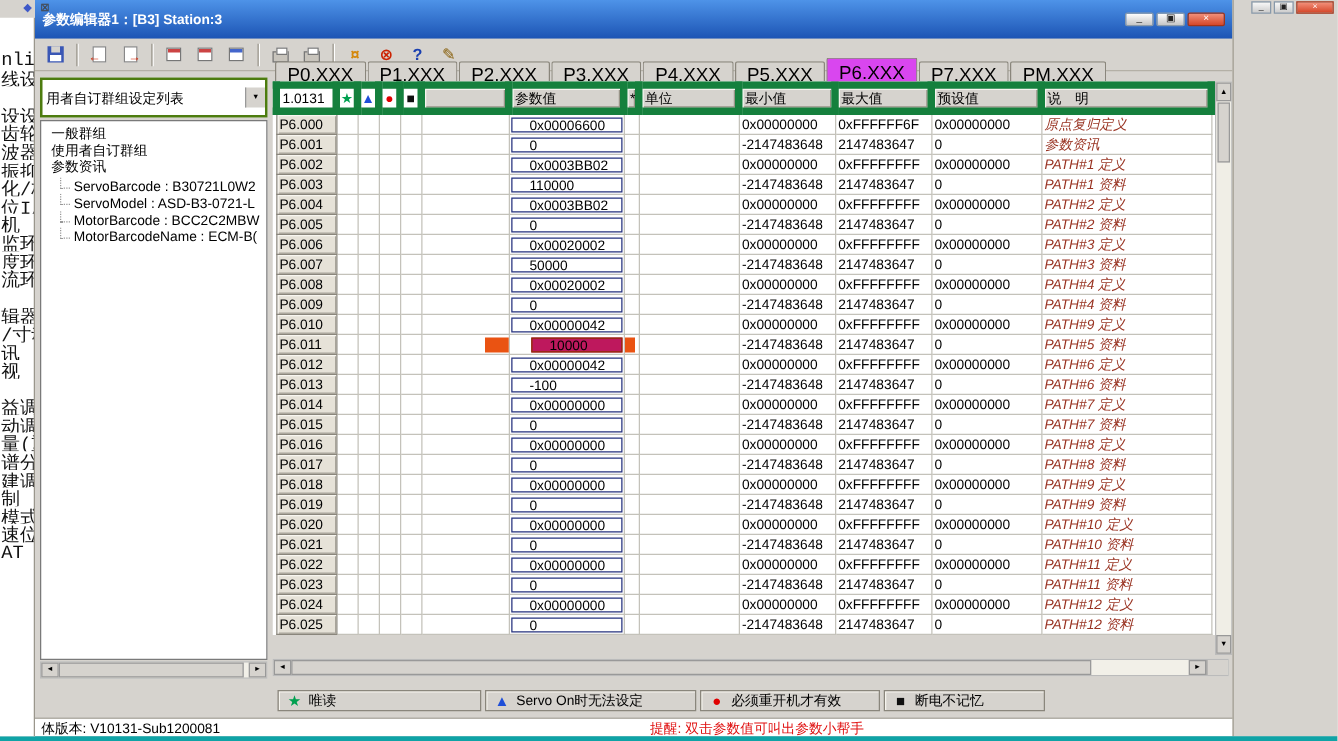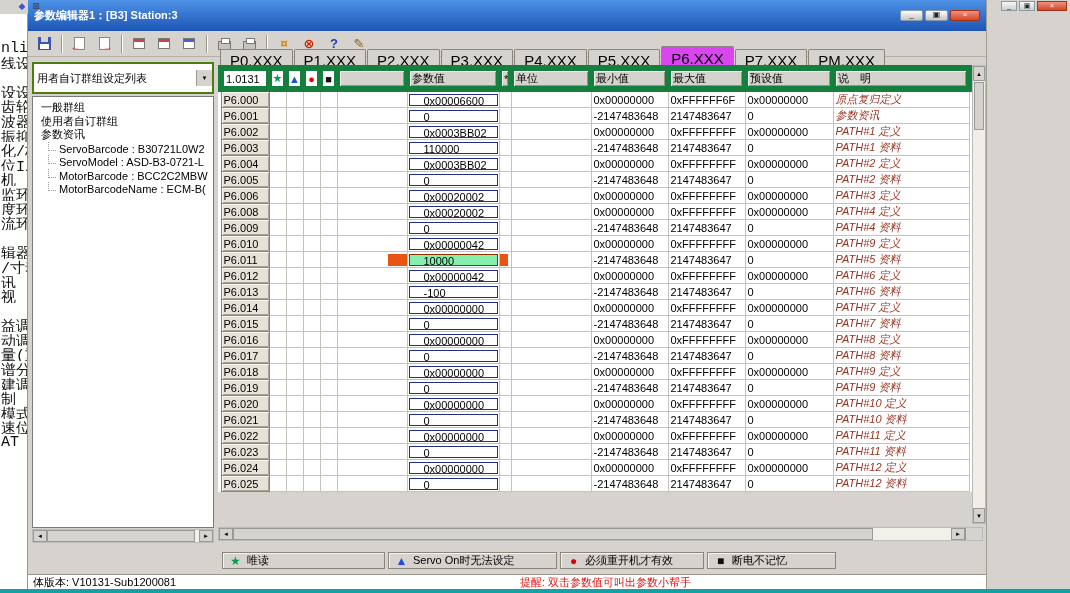--- a/index.html
+++ b/index.html
@@ -58,21 +58,21 @@
   .grid { display:flex; height:461px; overflow:hidden; background:#D6D3CE; }
   .ptable { border-collapse:collapse; table-layout:fixed; width:748px; background:#fff; align-self:flex-start; }
   .ptable th, .ptable td { border:1px solid #C4C2BA; font-size:11px; font-weight:normal; padding:0 2px; height:16px; overflow:hidden; white-space:nowrap; text-align:left; }
   .ptable thead th { background:#D6D3CE; border:6px solid #15803d; box-shadow:inset 1px 1px 0 #F6F4EE, inset -1px -1px 0 #989488; }
   .ptable th.h-id, .ptable th.h-mk { background:#fff; box-shadow:none; }
   .ptable th.h-mk { text-align:center; padding:0; font-size:11px; }
   td.c-id { background:#E6E2D8; border:1px solid #8A867C !important; box-shadow:inset 1px 1px 0 #F8F6F0, inset -1px -1px 0 #A8A49A; }
   td.c-desc { color:#993322;font-style:italic; }
   td.c-val { padding:0 1px !important; }
   .valbox { height:12px; line-height:12px; border:1px solid #25317E; background:#fff; padding-left:14px; font-size:11px; overflow:hidden; }
-  tr.sel .valbox { background:#86efac; border-color:#8F2D00; }
+  tr.sel .valbox { background:#be185d; border-color:#8F2D00;margin-left:16px; }
   tr.sel td.c-blank { position:relative; }
   tr.sel td.c-blank::after { content:""; position:absolute; right:-1px; top:2px; height:12px; width:20px; background:#EA5312; }
   tr.sel td.c-star { position:relative; }
   tr.sel td.c-star::before { content:""; position:absolute; left:-1px; top:2px; height:12px; width:9px; background:#EA5312; }
   .vscroll { width:17px; height:459px; display:flex; flex-direction:column; background:#F0EEE6; border:1px solid #BBB; }
   .vs-btn { height:15px; background:#D6D3CE; border:1px solid #999; font-size:6px; display:flex; align-items:center; justify-content:center; }
   .vs-thumb { height:48px; background:#D6D3CE; border:1px solid #999; margin:1px; }
   .vs-track { flex:1; }
   .main-hscroll { width:765px; }
   .main-thumb { width:640px; }
@@ -373,20 +373,37 @@
                   <div class="valbox" data-name="param-value-input">0x00020002</div>
                 </td>
                 <td class="c-star" data-name="star-cell"></td>
                 <td class="c-unit" data-name="unit-cell"></td>
                 <td class="c-min" data-name="min-value-cell">0x00000000</td>
                 <td class="c-max" data-name="max-value-cell">0xFFFFFFFF</td>
                 <td class="c-def" data-name="default-value-cell">0x00000000</td>
                 <td class="c-desc" data-name="description-cell">PATH#3 定义</td>
               </tr>
               <tr data-name="table-row">
+                <td class="c-id" data-name="param-id-cell">P6.007</td>
+                <td class="c-mk" data-name="marker-cell"></td>
+                <td class="c-mk" data-name="marker-cell"></td>
+                <td class="c-mk" data-name="marker-cell"></td>
+                <td class="c-mk" data-name="marker-cell"></td>
+                <td class="c-blank" data-name="blank-cell"></td>
+                <td class="c-val" data-name="value-cell">
+                  <div class="valbox" data-name="param-value-input">50000</div>
+                </td>
+                <td class="c-star" data-name="star-cell"></td>
+                <td class="c-unit" data-name="unit-cell"></td>
+                <td class="c-min" data-name="min-value-cell">-2147483648</td>
+                <td class="c-max" data-name="max-value-cell">2147483647</td>
+                <td class="c-def" data-name="default-value-cell">0</td>
+                <td class="c-desc" data-name="description-cell">PATH#3 资料</td>
+              </tr>
+              <tr data-name="table-row">
                 <td class="c-id" data-name="param-id-cell">P6.008</td>
                 <td class="c-mk" data-name="marker-cell"></td>
                 <td class="c-mk" data-name="marker-cell"></td>
                 <td class="c-mk" data-name="marker-cell"></td>
                 <td class="c-mk" data-name="marker-cell"></td>
                 <td class="c-blank" data-name="blank-cell"></td>
                 <td class="c-val" data-name="value-cell">
                   <div class="valbox" data-name="param-value-input">0x00020002</div>
                 </td>
                 <td class="c-star" data-name="star-cell"></td>

